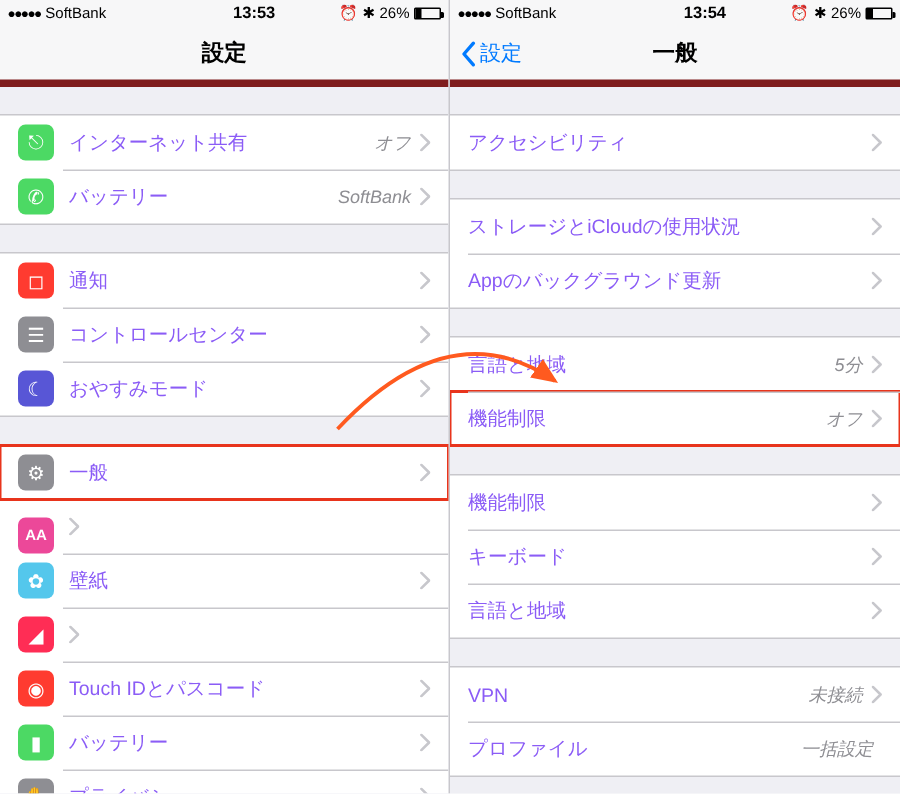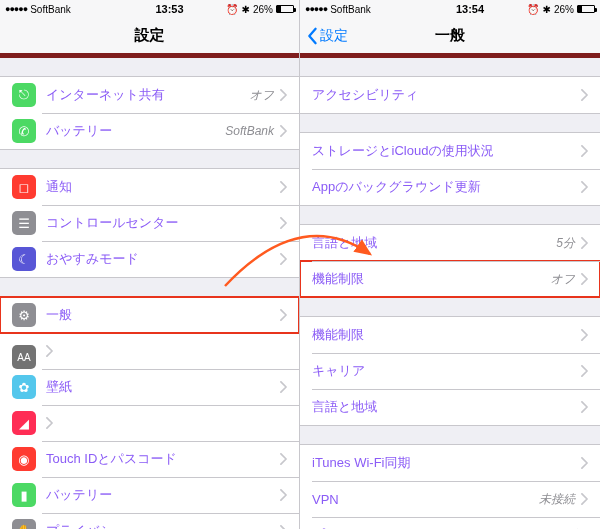--- a/index.html
+++ b/index.html
@@ -187,21 +187,21 @@
           <div class="row highlighted">
             <div class="icon" style="background: rgb(142, 142, 147);">⚙</div>
             <span class="label">一般</span>
             <span class="chev">
               <svg viewBox="0 0 8 14">
                 <path d="M1 1 L7 7 L1 13" stroke="#c7c7cc" stroke-width="2" fill="none" stroke-linecap="round" stroke-linejoin="round"></path>
               </svg>
             </span>
           </div>
           <div class="row">
-            <div class="icon" style="background: #737373; font-size: 10px; font-weight: 400; margin-top: 12px;">AA</div>
+            <div class="icon" style="background: #ec4899; font-size: 10px; font-weight: 700; margin-top: 12px;">AA</div>
             <span class="chev">
               <svg viewBox="0 0 8 14">
                 <path d="M1 1 L7 7 L1 13" stroke="#c7c7cc" stroke-width="2" fill="none" stroke-linecap="round" stroke-linejoin="round"></path>
               </svg>
             </span>
           </div>
           <div class="row">
             <div class="icon" style="background: rgb(84, 199, 236);">✿</div>
             <span class="label">壁紙</span>
             <span class="chev">
@@ -327,45 +327,37 @@
       <div class="group" id="rg4">
           <div class="row noicon">
             <span class="label">機能制限</span>
             <span class="chev">
               <svg viewBox="0 0 8 14">
                 <path d="M1 1 L7 7 L1 13" stroke="#c7c7cc" stroke-width="2" fill="none" stroke-linecap="round" stroke-linejoin="round"></path>
               </svg>
             </span>
           </div>
           <div class="row noicon">
-            <span class="label">キャリア</span>
+            <span class="label">キーボード</span>
             <span class="chev">
               <svg viewBox="0 0 8 14">
                 <path d="M1 1 L7 7 L1 13" stroke="#c7c7cc" stroke-width="2" fill="none" stroke-linecap="round" stroke-linejoin="round"></path>
               </svg>
             </span>
           </div>
           <div class="row noicon">
             <span class="label">言語と地域</span>
             <span class="chev">
               <svg viewBox="0 0 8 14">
                 <path d="M1 1 L7 7 L1 13" stroke="#c7c7cc" stroke-width="2" fill="none" stroke-linecap="round" stroke-linejoin="round"></path>
               </svg>
             </span>
           </div>
         </div>
       <div class="group" id="rg5">
-          <div class="row noicon">
-            <span class="label">iTunes Wi-Fi同期</span>
-            <span class="chev">
-              <svg viewBox="0 0 8 14">
-                <path d="M1 1 L7 7 L1 13" stroke="#c7c7cc" stroke-width="2" fill="none" stroke-linecap="round" stroke-linejoin="round"></path>
-              </svg>
-            </span>
-          </div>
           <div class="row noicon">
             <span class="label">VPN</span>
             <span class="detail">未接続</span>
             <span class="chev">
               <svg viewBox="0 0 8 14">
                 <path d="M1 1 L7 7 L1 13" stroke="#c7c7cc" stroke-width="2" fill="none" stroke-linecap="round" stroke-linejoin="round"></path>
               </svg>
             </span>
           </div>
           <div class="row noicon">

